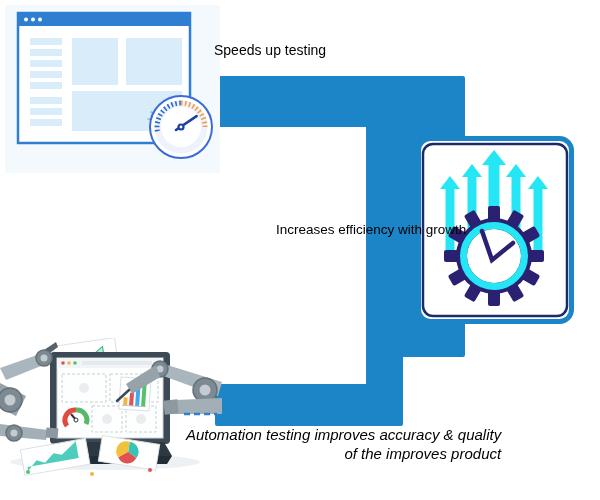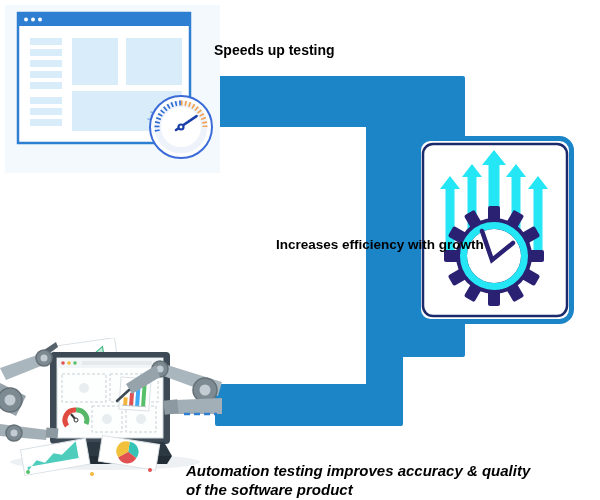--- a/index.html
+++ b/index.html
@@ -21,24 +21,24 @@
   .tick-o{stroke:var(--tick-orange);stroke-width:5;fill:none;stroke-dasharray:1.6 2.4;}
   .needle{stroke:var(--needle-blue);stroke-width:2.6;stroke-linecap:round;}
   .speedmark{stroke:#8ab4e8;stroke-width:1.6;stroke-linecap:round;}
   .cyan{fill:var(--cyan);}
   .navy{fill:var(--navy);}
   .card-outer{fill:#ffffff;stroke:var(--flow-blue);stroke-width:5;}
   .card-inner{fill:#ffffff;stroke:var(--card-border-navy);stroke-width:2.5;}
   .hand{stroke:var(--navy);stroke-width:4.5;stroke-linecap:round;fill:none;}
 
   
-  .caption{position:absolute;color:var(--text-black);font-weight:bold;white-space:nowrap;z-index:6;}
+  .caption{position:absolute;color:var(--text-black);font-weight:normal;white-space:nowrap;z-index:6;text-align:right;}
   .cap-top{left:214px;top:41px;font-size:14px;line-height:18px;}
-  .cap-mid{left:252px;top:236px;font-size:13.5px;line-height:18px;padding-left:24px;}
-  .cap-bottom{left:186px;top:425px;font-size:15px;line-height:19px;font-style:italic;margin-top:36px;}
+  .cap-mid{left:252px;top:221px;font-size:13.5px;line-height:18px;padding-left:24px;}
+  .cap-bottom{left:186px;top:425px;font-size:15px;line-height:19px;font-style:italic;}
 
   
   .arm-a{fill:#aab6bd;} .arm-b{fill:#97a3ab;} .arm-c{fill:#a3afb6;}
   .joint{fill:#7e8a92;stroke:#657077;stroke-width:1.5;}
   .joint-in{fill:#c2ccd2;}
   .paper{fill:#ffffff;stroke:#d9e0e4;stroke-width:1;}
   .lap{fill:#3d4a55;} .scr{fill:#fdfefe;stroke:#cfd6da;stroke-width:1;}
   .dash-grid{fill:none;stroke:#c7d0d6;stroke-width:1;stroke-dasharray:3 2;}
   .dash-link{stroke:var(--browser-blue);stroke-width:2.5;stroke-dasharray:6 4;fill:none;}
 </style>
@@ -228,16 +228,16 @@
     <circle cx="92" cy="136" r="2" fill="#f2b63c"></circle>
     <circle cx="150" cy="132" r="2" fill="#e05252"></circle>
   </svg>
 
   <div class="caption cap-top">
     <div>Speeds up testing</div>
   </div>
   <div class="caption cap-mid">Increases efficiency with growth</div>
   <div class="caption cap-bottom">
     <div>Automation testing improves accuracy &amp; quality</div>
-    <div>of the software product</div>
+    <div>of the improves product</div>
   </div>
 
 </div>
 
 </body></html>

